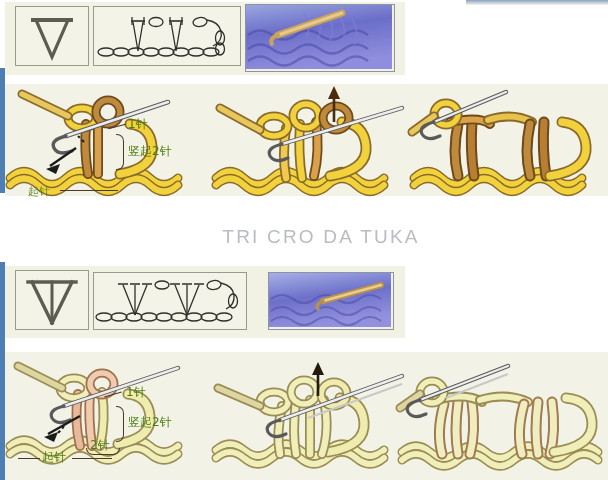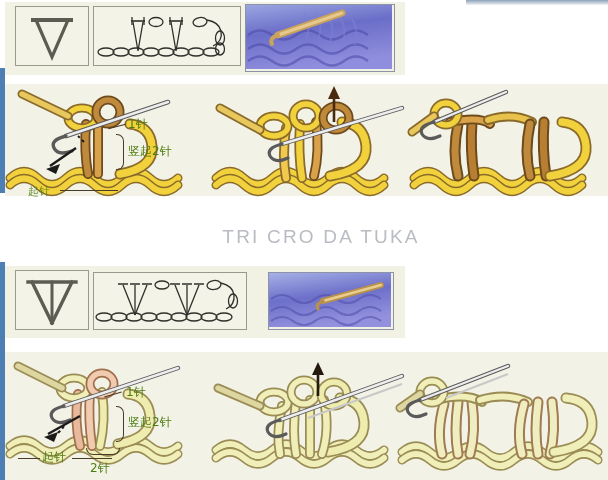--- a/index.html
+++ b/index.html
@@ -401,21 +401,21 @@
     <div class="cn" style="left:126px;top:386px;">1针</div>
 
     <div class="brace" style="left:116px;top:406px;height:34px;"></div>
     <div class="cn" style="left:128px;top:416px;">竖起2针</div>
 
     <div class="leader" style="left:18px;top:458px;width:22px;"></div>
     <div class="cn" style="left:42px;top:451px;">起针</div>
     <div class="leader" style="left:72px;top:458px;width:40px;"></div>
 
     <div class="brace-b" style="left:86px;top:448px;width:32px;"></div>
-    <div class="cn" style="left:90px;top:462px;">2针</div>
+    <div class="cn" style="left:90px;top:439px;">2针</div>
 
     <div style="position:absolute;left:212px;top:358px;width:196px;height:116px;">
       <svg width="196" height="116" viewBox="0 0 196 116">
         <g>
           <path d="M4 92 q14 -12 28 0 q14 12 28 0 q14 -12 28 0 q14 12 28 0 q14 -12 28 0 q14 12 28 0" stroke="#9a8c54" stroke-width="9" fill="none" stroke-linecap="round"></path>
           <path d="M4 92 q14 -12 28 0 q14 12 28 0 q14 -12 28 0 q14 12 28 0 q14 -12 28 0 q14 12 28 0" stroke="#f0efb9" stroke-width="6" fill="none" stroke-linecap="round"></path>
           <path d="M4 100 q14 -12 28 0 q14 12 28 0 q14 -12 28 0 q14 12 28 0 q14 -12 28 0 q14 12 28 0" stroke="#9a8c54" stroke-width="9" fill="none" stroke-linecap="round"></path>
           <path d="M4 100 q14 -12 28 0 q14 12 28 0 q14 -12 28 0 q14 12 28 0 q14 -12 28 0 q14 12 28 0" stroke="#f0efb9" stroke-width="6" fill="none" stroke-linecap="round"></path>
         </g>
         <path d="M116 94 q38 -6 36 -30 q-2 -22 -24 -24" stroke="#9a8c54" stroke-width="11" fill="none" stroke-linecap="round"></path>

